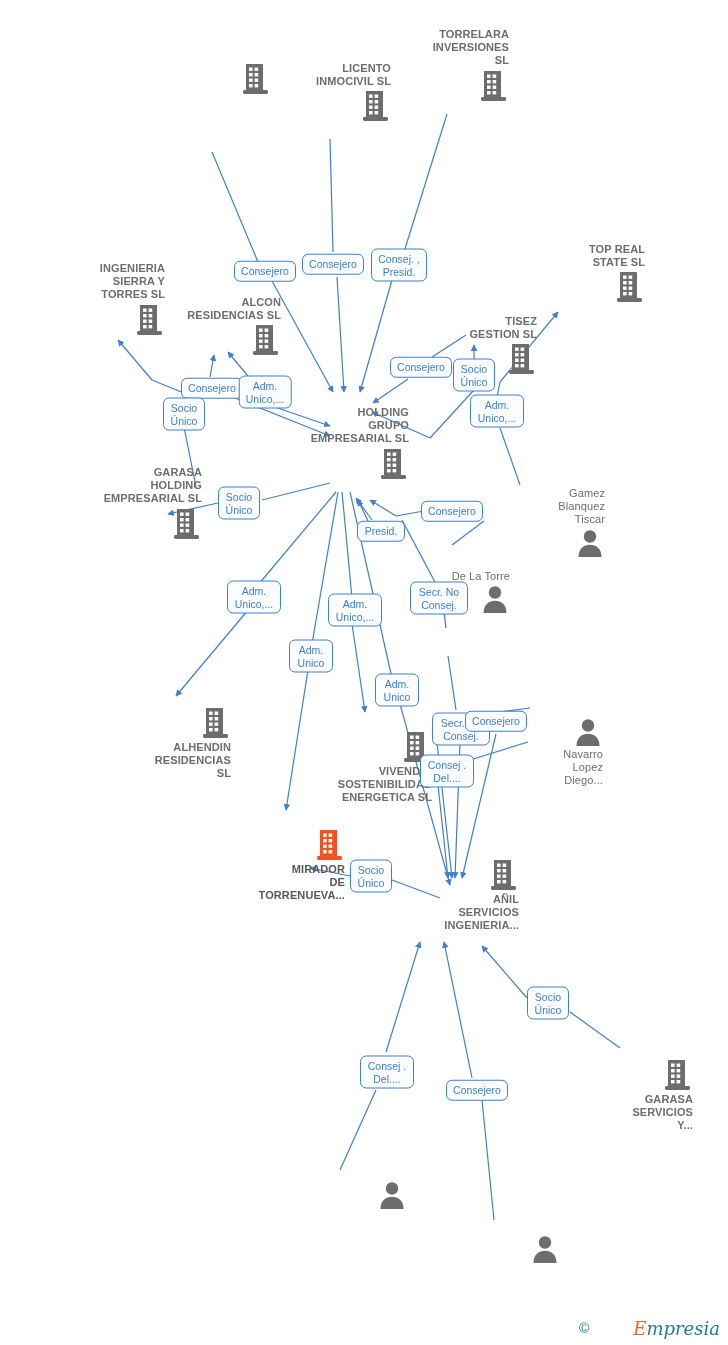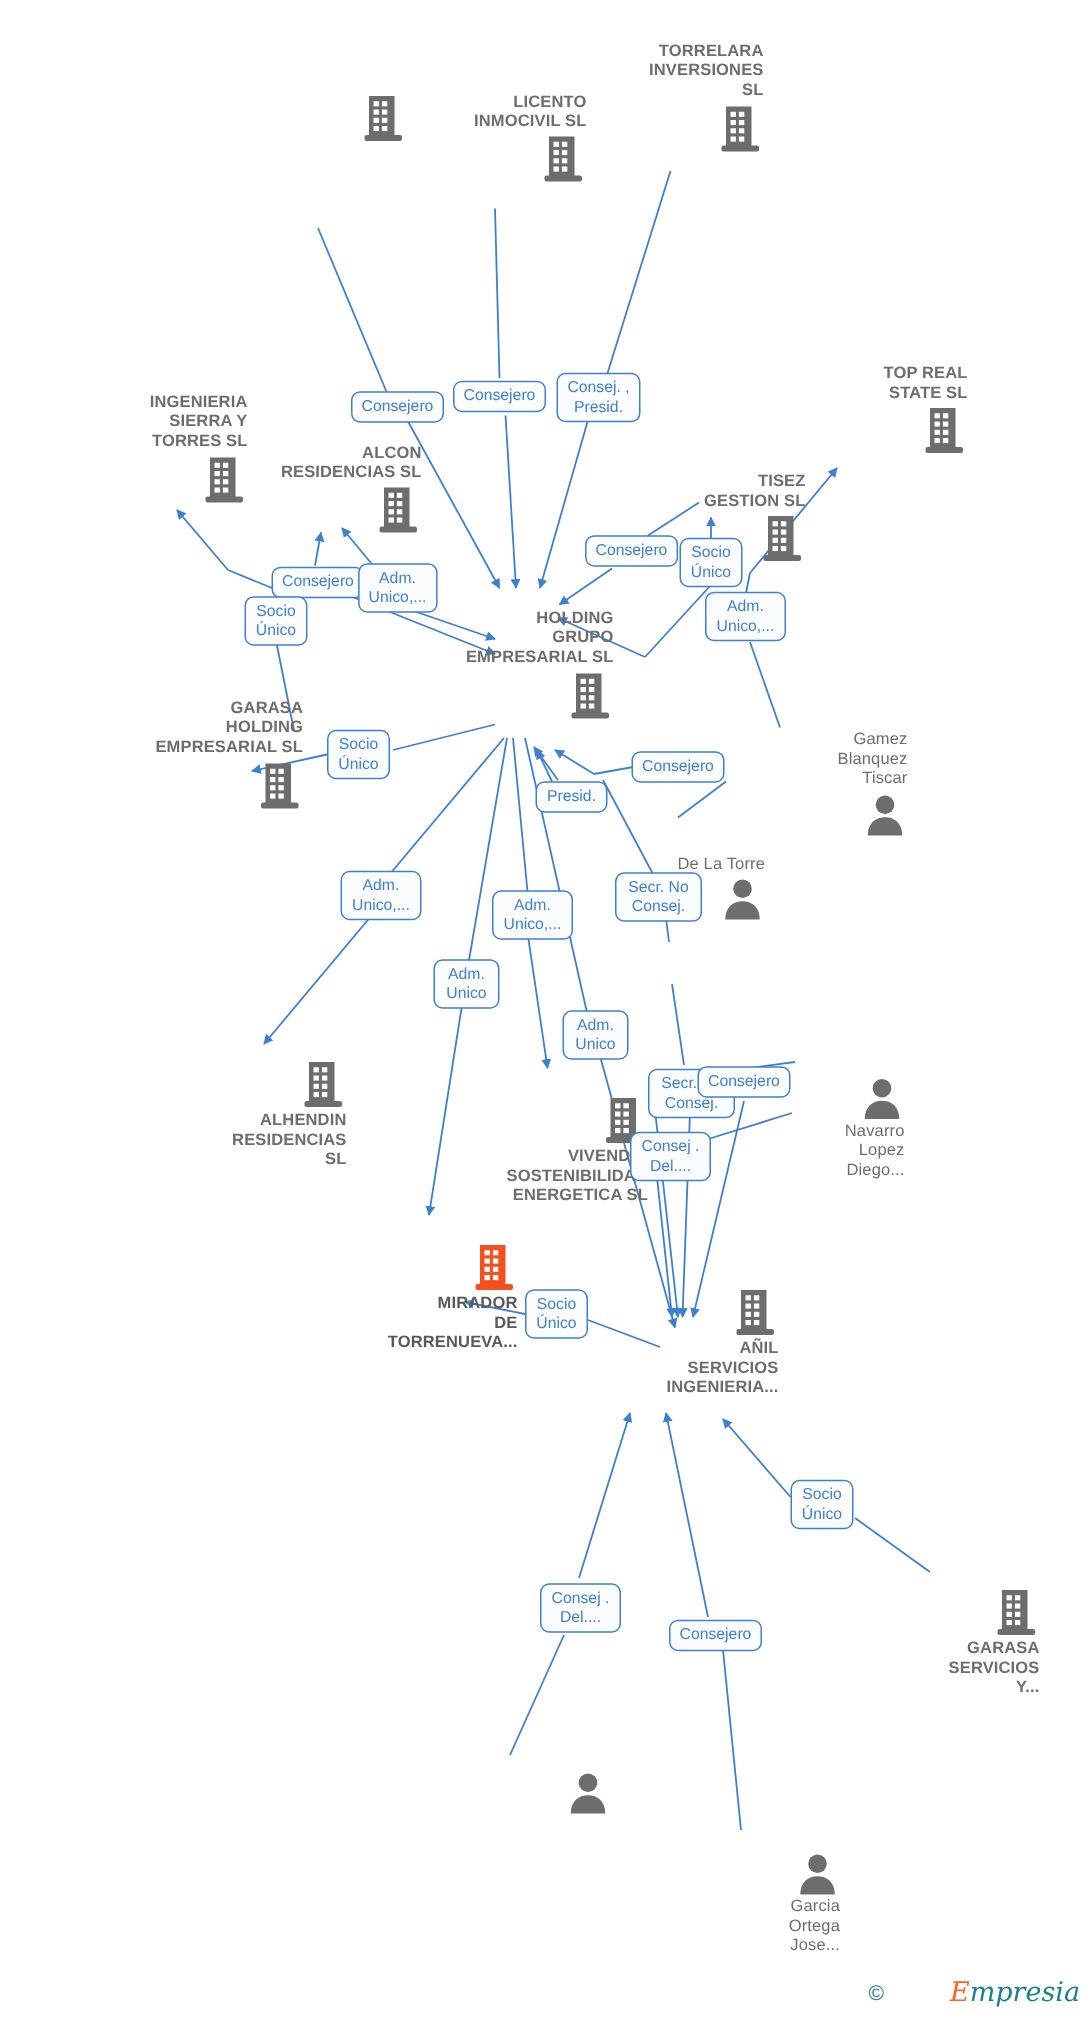--- a/index.html
+++ b/index.html
@@ -412,23 +412,20 @@
         <span class="glyph"><svg width="30" height="30" viewBox="0 0 30 30" aria-hidden="true">
             <circle cx="15" cy="8.5" r="6.2" fill="#6d6d6d"></circle>
             <path d="M3.5 29 C3.5 20.5 9 16.8 15 16.8 C21 16.8 26.5 20.5 26.5 29 Z" fill="#6d6d6d"></path>
           </svg></span>
       </div>
       <div class="node person caption-bottom" style="left: 495px; top: 1234px;">
         <span class="glyph"><svg width="30" height="30" viewBox="0 0 30 30" aria-hidden="true">
             <circle cx="15" cy="8.5" r="6.2" fill="#6d6d6d"></circle>
             <path d="M3.5 29 C3.5 20.5 9 16.8 15 16.8 C21 16.8 26.5 20.5 26.5 29 Z" fill="#6d6d6d"></path>
           </svg></span>
-        <span class="caption">Garcia
-Ortega
-Jose...</span>
       </div>
     </div>
   <div id="chips">
       <div class="chip" style="left: 265px; top: 271px; min-width: 62px;">Consejero</div>
       <div class="chip" style="left: 333px; top: 264px; min-width: 62px;">Consejero</div>
       <div class="chip" style="left: 399px; top: 265px; min-width: 56px;">Consej. ,
 Presid.</div>
       <div class="chip" style="left: 421px; top: 367px; min-width: 60px;">Consejero</div>
       <div class="chip" style="left: 474px; top: 375px; min-width: 42px;">Socio
 Único</div>

